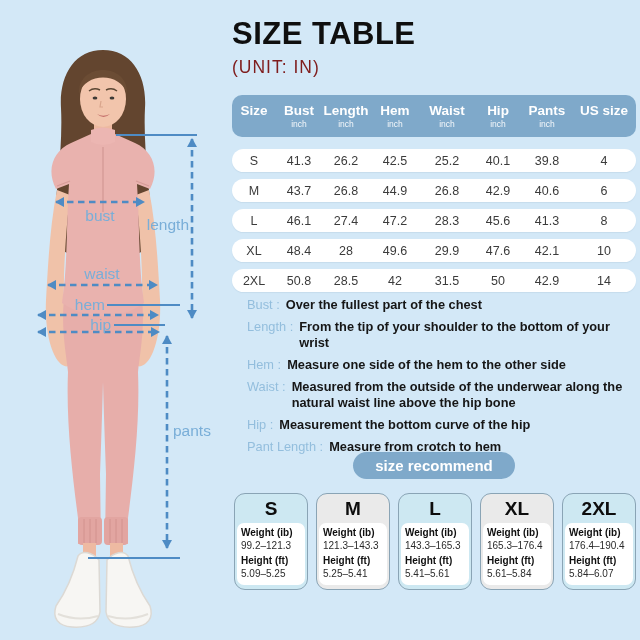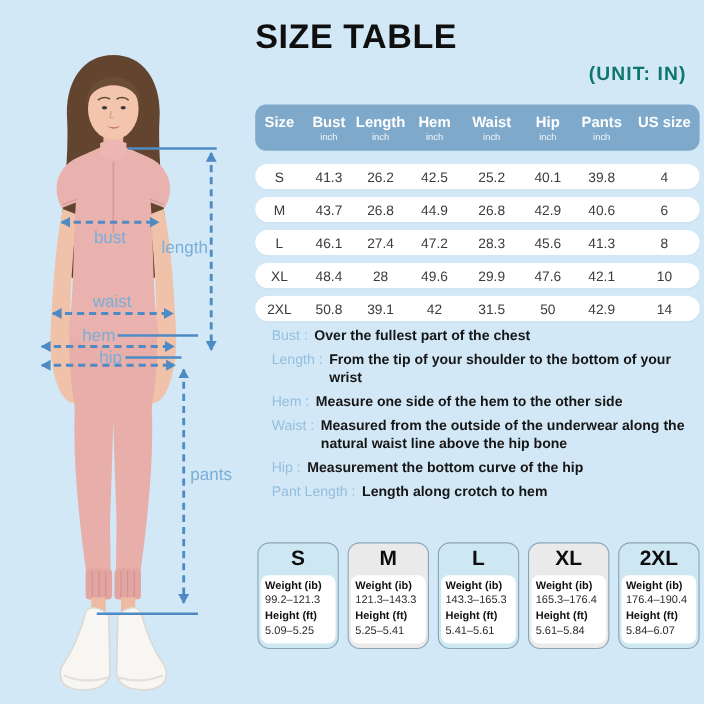--- a/index.html
+++ b/index.html
@@ -7,22 +7,22 @@
     --ann:#4e8bc4; --annlab:#79aed8; --notelab:#93bedd;
     --cardblue:#cde8f2; --cardgray:#eaeaea; --cardborder:#8aa4b5;
   }
   html,body{margin:0;padding:0;}
   .page{position:relative;width:640px;height:640px;background:var(--bg);
         font-family:"Liberation Sans",sans-serif;overflow:hidden;}
 
   
   .title{position:absolute;left:232px;top:16px;width:392px;text-align:left;
          font-size:31px;font-weight:bold;color:#0f0f0f;letter-spacing:.5px;}
-  .unit{position:absolute;left:232px;top:57px;width:392px;text-align:right;
-        font-size:17.5px;font-weight:bold;color:#0f766e;letter-spacing:1px;}
+  .unit{position:absolute;left:232px;top:57px;width:392px;text-align:left;
+        font-size:17.5px;font-weight:normal;color:#7f1d1d;letter-spacing:1px;}
 
   
   .grid8{display:grid;grid-template-columns:44px 46px 48px 50px 54px 48px 50px 1fr;align-items:center;}
   .thead{position:absolute;left:232px;top:95px;width:404px;height:42px;
          background:var(--hdr);border-radius:10px;}
   .th{text-align:center;color:#fff;line-height:1;}
   .th .lab{display:block;font-weight:bold;font-size:13.5px;}
   .th .sub{display:block;font-size:8.5px;opacity:.9;margin-top:2px;min-height:8px;}
   .tbody{position:absolute;left:232px;top:149px;width:404px;}
   .trow{height:23px;background:#fff;border-radius:12px;margin-bottom:7px;
@@ -201,21 +201,21 @@
         <div class="td">28</div>
         <div class="td">49.6</div>
         <div class="td">29.9</div>
         <div class="td">47.6</div>
         <div class="td">42.1</div>
         <div class="td">10</div>
       </div>
       <div class="trow grid8">
         <div class="td">2XL</div>
         <div class="td">50.8</div>
-        <div class="td">39.1</div>
+        <div class="td">28.5</div>
         <div class="td">42</div>
         <div class="td">31.5</div>
         <div class="td">50</div>
         <div class="td">42.9</div>
         <div class="td">14</div>
       </div>
     </div>
 
   <div class="notes">
       <div class="note">
@@ -233,24 +233,27 @@
       <div class="note">
         <span class="nlab">Waist :</span>
         <span class="ntext">Measured from the outside of the underwear along the natural waist line above the hip bone</span>
       </div>
       <div class="note">
         <span class="nlab">Hip :</span>
         <span class="ntext">Measurement the bottom curve of the hip</span>
       </div>
       <div class="note">
         <span class="nlab">Pant Length :</span>
-        <span class="ntext">Length along crotch to hem</span>
+        <span class="ntext">Measure from crotch to hem</span>
       </div>
     </div>
 
+  <div class="badge-wrap">
+    <span class="badge">size recommend</span>
+  </div>
 
   <div class="cards">
       <div class="card blue">
         <div class="csize">S</div>
         <div class="cbody">
           <div class="blab">Weight (ib)</div>
           <div class="bval">99.2–121.3</div>
           <div class="blab">Height (ft)</div>
           <div class="bval">5.09–5.25</div>
         </div>

